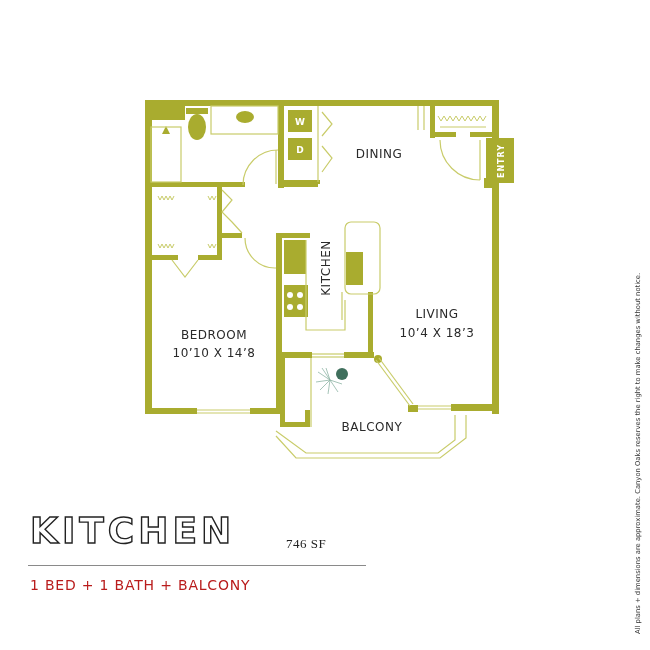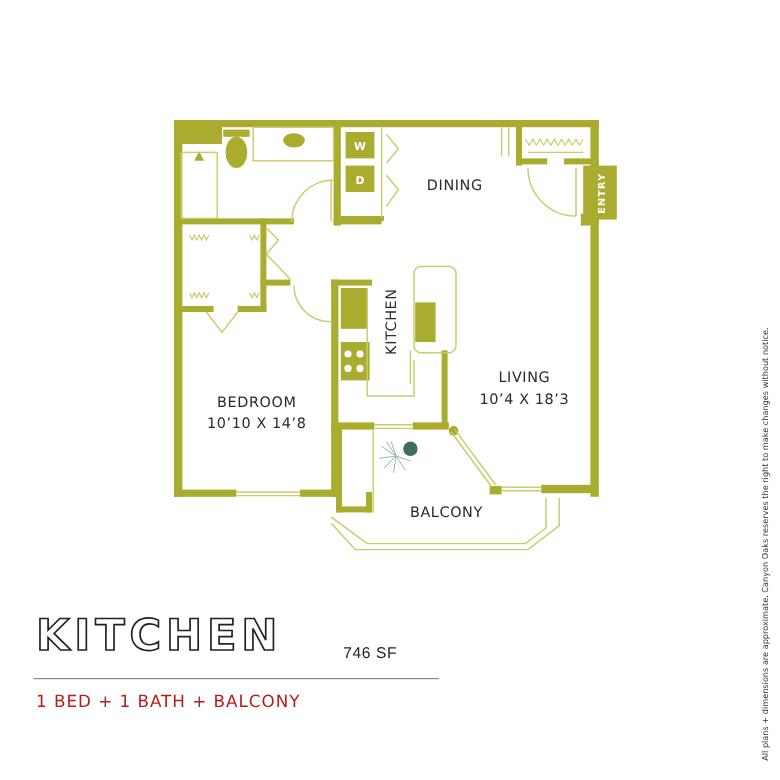--- a/index.html
+++ b/index.html
@@ -1,20 +1,20 @@
 <!DOCTYPE html>
 <html><head>
 <meta charset="utf-8">
 <style>
   html, body { margin:0; padding:0; background:#ffffff; }
   body { width:650px; height:650px; position:relative; overflow:hidden; font-family:"Liberation Sans", sans-serif; }
   #plan { position:absolute; left:0; top:0; }
   .room-label { font-family:"DejaVu Sans", sans-serif; font-size:12px; fill:#2a2a2a; letter-spacing:0.5px; }
   .title { position:absolute; left:30px; top:510px; font-family:"DejaVu Sans", sans-serif; font-size:36px; font-weight:bold; letter-spacing:4px; color:#fff; -webkit-text-stroke:1.4px #222; }
-  .sf { position:absolute; left:286px; top:536px; font-family:Liberation Sans, sans-serif; font-size:13px; color:#222; letter-spacing:0.5px; }
+  .sf { position:absolute; left:286px; top:536px; font-family:Liberation Serif, serif; font-size:13px; color:#222; letter-spacing:0.5px; }
   .divider { position:absolute; left:28px; top:565px; width:338px; height:1px; background:#8a8a8a; }
   .subtitle { position:absolute; left:30px; top:577px; font-family:"DejaVu Sans", sans-serif; font-size:14px; color:#b91c1c; letter-spacing:0.8px; }
   .disclaimer { position:absolute; left:634px; top:634px; transform:rotate(-90deg); transform-origin:0 0; white-space:nowrap; font-family:"DejaVu Sans", sans-serif; font-size:6.8px; color:#333; }
 </style>
 </head>
 <body>
 
 <svg id="plan" width="650" height="650" viewBox="0 0 650 650" xmlns="http://www.w3.org/2000/svg">
   <g fill="#a9ac2f">
 

